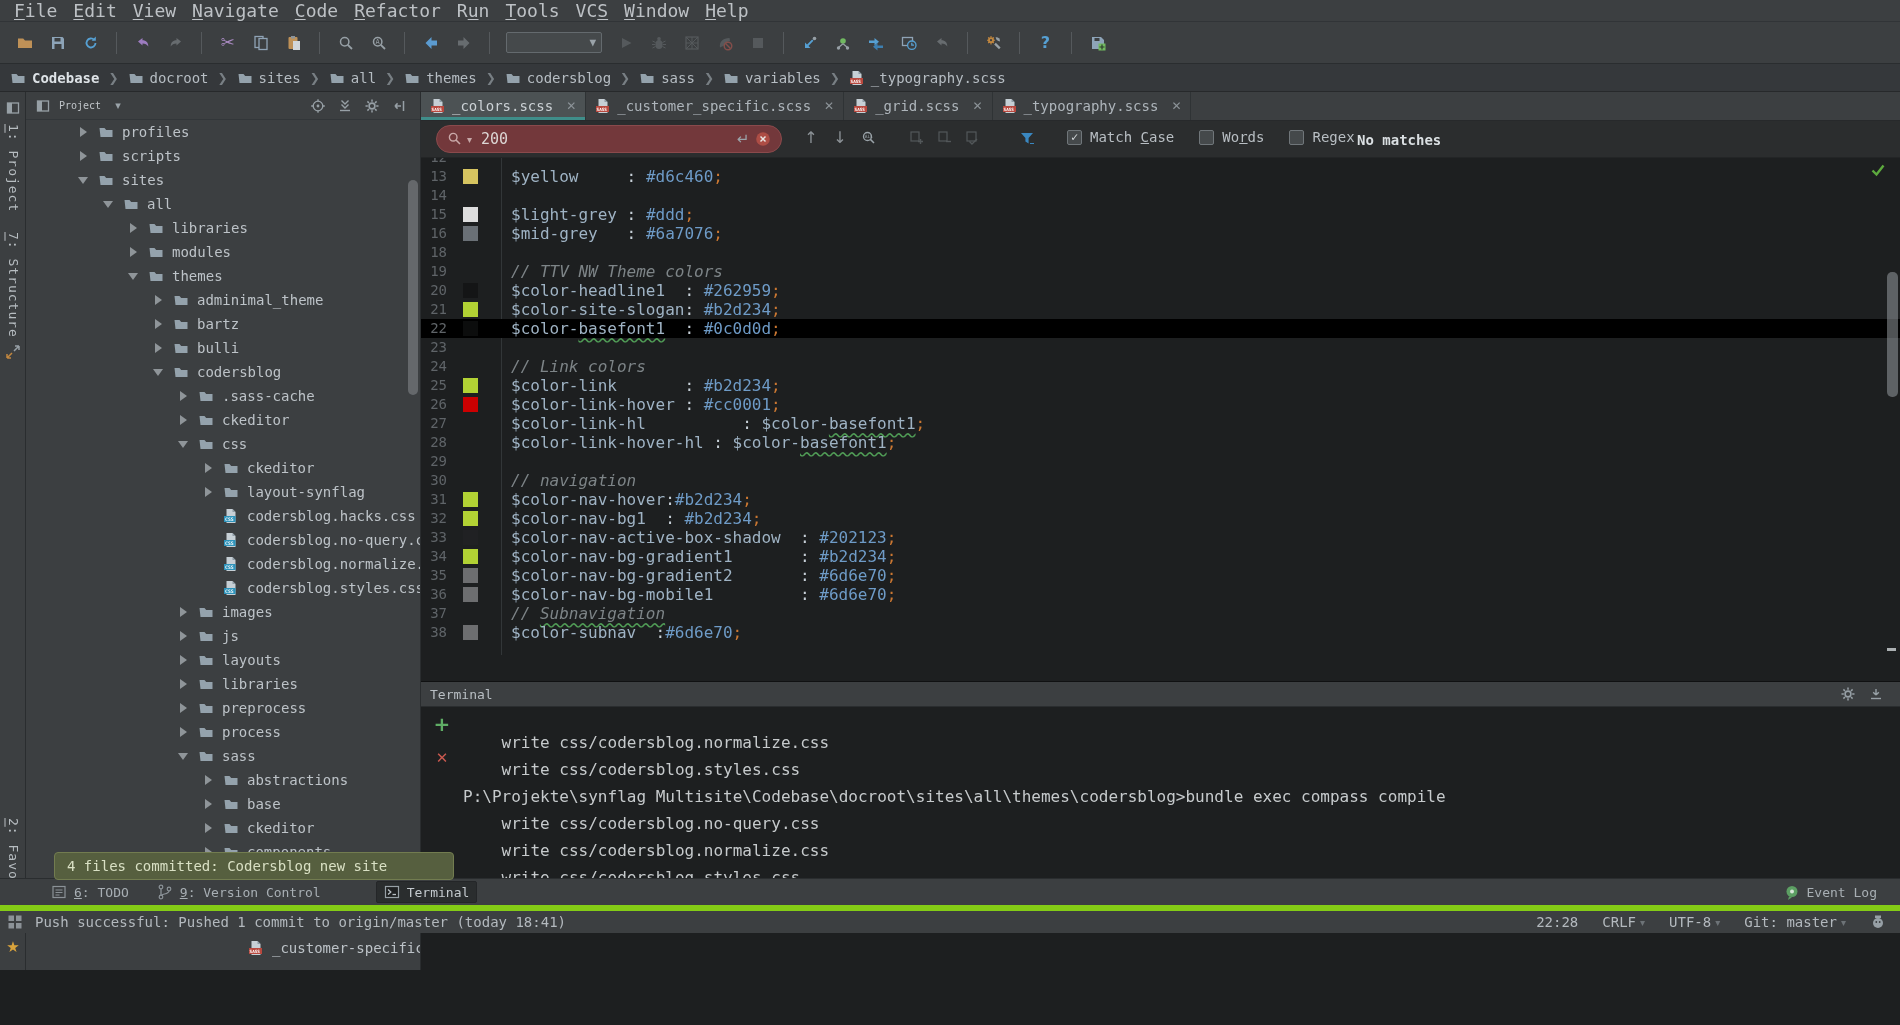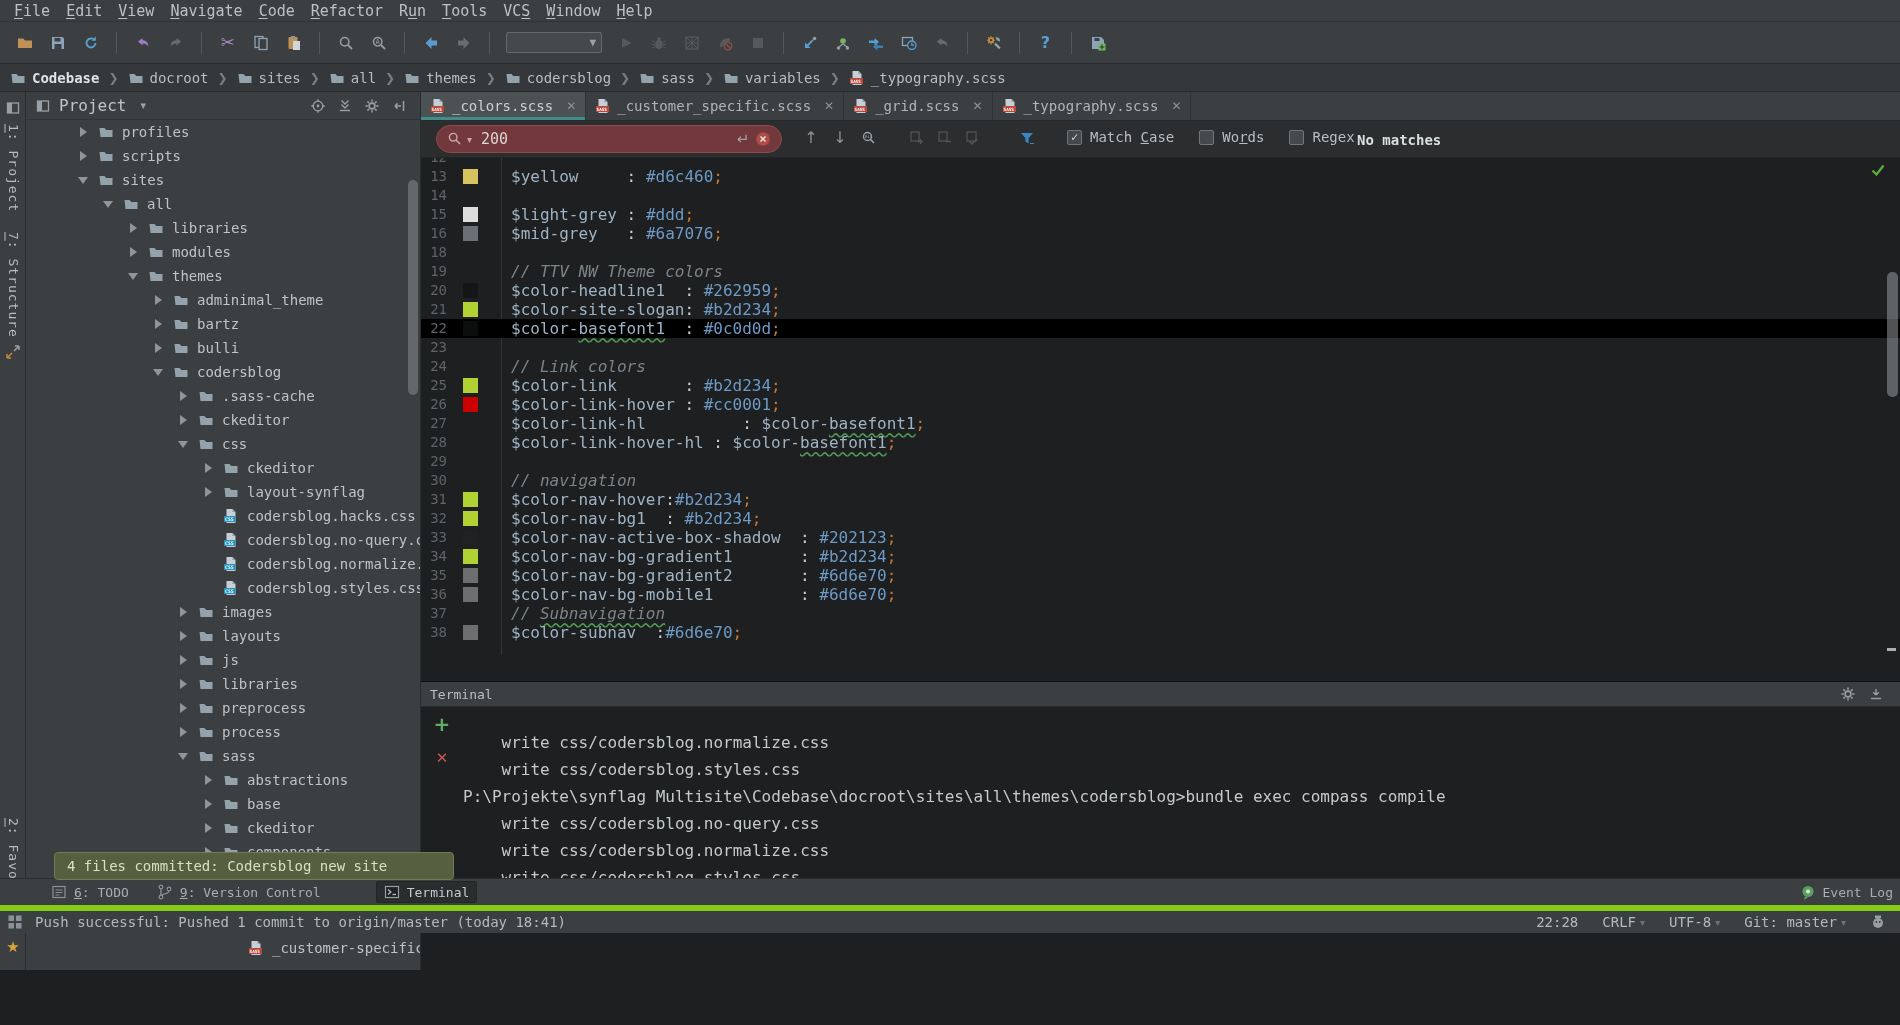--- a/index.html
+++ b/index.html
@@ -3,21 +3,21 @@
 <meta charset="utf-8">
 <style>
   * { margin:0; padding:0; box-sizing:border-box; }
   html,body { width:1900px; height:1025px; background:#1d1f20; overflow:hidden;
     font-family:"DejaVu Sans Mono","Liberation Mono",monospace; }
   #app { position:relative; width:1900px; height:1025px; }
 
   
   #menubar { position:absolute; left:0; top:0; right:0; height:22px; background:#3c3f41;
     border-bottom:1px solid #313437; display:flex; align-items:center; padding-left:6px; }
-  .menu-item { font-size:15px; color:#bdc1c5; padding:0 8px; cursor:default; }
+  .menu-item { font-size:18px; color:#bdc1c5; padding:0 8px; cursor:default; }
   .menu-item u { text-underline-offset:2px; }
 
   #toolbar { position:absolute; left:0; top:22px; right:0; height:42px; background:#3c3f41;
     border-bottom:1px solid #2a2d2f; display:flex; align-items:center; padding-left:8px; }
   .tb-btn { width:27px; height:27px; display:flex; align-items:center; justify-content:center; margin:0 3px; border-radius:3px; }
   .tb-btn.disabled { opacity:.55; }
   .tb-sep { width:1px; height:22px; background:#55595c; margin:0 9px; }
   .tb-combo { width:96px; height:21px; background:#45494b; border:1px solid #646a6e; border-radius:2px;
     margin:0 7px; position:relative; color:#bdc1c5; font-size:13px; }
   .tb-combo .cb-caret { position:absolute; right:5px; top:3px; color:#9aa3a9; font-size:11px; }
@@ -31,21 +31,21 @@
 
   
   #main { position:absolute; left:0; top:92px; right:0; bottom:55px; }
 
   #stripe { position:absolute; left:0; top:0; bottom:0; width:26px; background:#3c3f41; border-right:1px solid #2a2d2f; }
   .stripe-item { position:absolute; left:0; width:26px; display:flex; justify-content:center; }
   .stripe-label { writing-mode:vertical-rl; font-size:13px; color:#b7bdc1; letter-spacing:1px; }
 
   #panel { position:absolute; left:26px; top:0; width:395px; bottom:0; background:#3c3f41; border-right:1px solid #2a2d2f; }
   #panel-header { height:28px; border-bottom:1px solid #323639; display:flex; align-items:center; position:relative; }
-  #panel-title { font-size:16px; color:#c0c5c9; margin-left:8px; }
+  #panel-title { font-size:10px; color:#c0c5c9; margin-left:8px; }
   #panel-caret { color:#9aa3a9; font-size:11px; margin-left:14px; font-family:"DejaVu Sans",sans-serif; }
   .ph-icon { position:absolute; top:6px; width:16px; height:16px; }
   #tree { position:absolute; top:28px; left:0; right:0; bottom:0; overflow:hidden; }
   .tree-row { height:24px; display:flex; align-items:center; white-space:nowrap; font-size:14px; color:#bdc3c8; }
   .chev { width:12px; height:12px; margin-right:8px; position:relative; flex:0 0 12px; }
   .chev.closed::before { content:""; position:absolute; left:2px; top:1px; border-left:7px solid #8f9599; border-top:5px solid transparent; border-bottom:5px solid transparent; }
   .chev.open::before { content:""; position:absolute; left:0; top:3px; border-top:7px solid #8f9599; border-left:5px solid transparent; border-right:5px solid transparent; }
   .tree-ico { width:17px; height:16px; margin-right:7px; flex:0 0 17px; }
   #tree-thumb { position:absolute; right:2px; top:88px; width:10px; height:215px; background:rgba(150,156,160,.45); border-radius:5px; }
 
@@ -99,21 +99,21 @@
 
   
   #balloon { position:absolute; left:54px; top:852px; width:400px; height:28px; background:#565f3f; border:1px solid #727c50;
      border-radius:4px; display:flex; align-items:center; padding-left:12px; z-index:40; }
   #balloon span { font-size:14px; color:#d9e0c4; white-space:nowrap; }
 
   #bottombar { position:absolute; left:0; right:0; top:878px; height:27px; background:#3c3f41; border-top:1px solid #2a2d2f;
      display:flex; align-items:center; font-size:13px; color:#a8afb4; }
   .bb-item { display:flex; align-items:center; gap:7px; padding:2px 7px; border-radius:2px; }
   .bb-item.active { background:#2a2d2e; border:1px solid #242628; color:#c4cace; }
-  .bb-right { margin-left:auto; }
+  .bb-right { margin-left:auto; margin-right:16px; }
   .bb-ico { width:16px; height:16px; }
 
   #statusbar { position:absolute; left:0; right:0; top:905px; height:28px; background:#3c3f41; border-top:6px solid #84cc16;
      display:flex; align-items:center; font-size:14px; color:#b3b9be; }
   #sb-msg { margin-left:12px; }
   #sb-right { margin-left:auto; display:flex; align-items:center; gap:24px; padding-right:14px; }
   .sb-item { display:flex; align-items:center; gap:4px; }
   .sb-dd { color:#6d7377; font-size:10px; font-family:"DejaVu Sans",sans-serif; }
   svg { display:block; }
 </style>
@@ -700,30 +700,30 @@
             </span>
             <span>images</span>
           </div>
           <div class="tree-row" style="padding-left: 152px;">
             <span class="chev closed"></span>
             <span class="tree-ico">
               <svg width="16" height="16" viewBox="0 0 16 16">
                 <path d="M1.5 4h5l1.7 2h6.3v7h-12z" fill="#94a2ac"></path>
               </svg>
             </span>
+            <span>js</span>
+          </div>
+          <div class="tree-row" style="padding-left: 152px;">
+            <span class="chev closed"></span>
+            <span class="tree-ico">
+              <svg width="16" height="16" viewBox="0 0 16 16">
+                <path d="M1.5 4h5l1.7 2h6.3v7h-12z" fill="#94a2ac"></path>
+              </svg>
+            </span>
             <span>layouts</span>
-          </div>
-          <div class="tree-row" style="padding-left: 152px;">
-            <span class="chev closed"></span>
-            <span class="tree-ico">
-              <svg width="16" height="16" viewBox="0 0 16 16">
-                <path d="M1.5 4h5l1.7 2h6.3v7h-12z" fill="#94a2ac"></path>
-              </svg>
-            </span>
-            <span>js</span>
           </div>
           <div class="tree-row" style="padding-left: 152px;">
             <span class="chev closed"></span>
             <span class="tree-ico">
               <svg width="16" height="16" viewBox="0 0 16 16">
                 <path d="M1.5 4h5l1.7 2h6.3v7h-12z" fill="#94a2ac"></path>
               </svg>
             </span>
             <span>libraries</span>
           </div>

